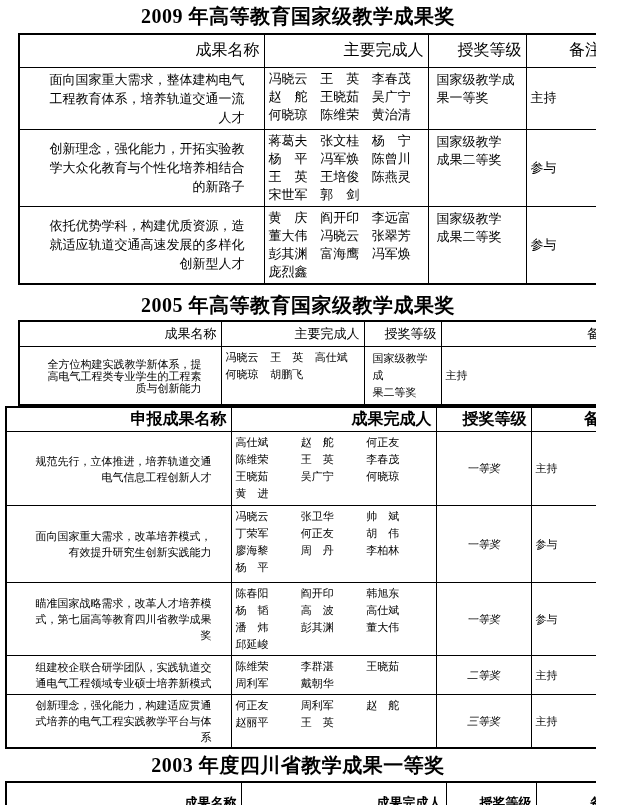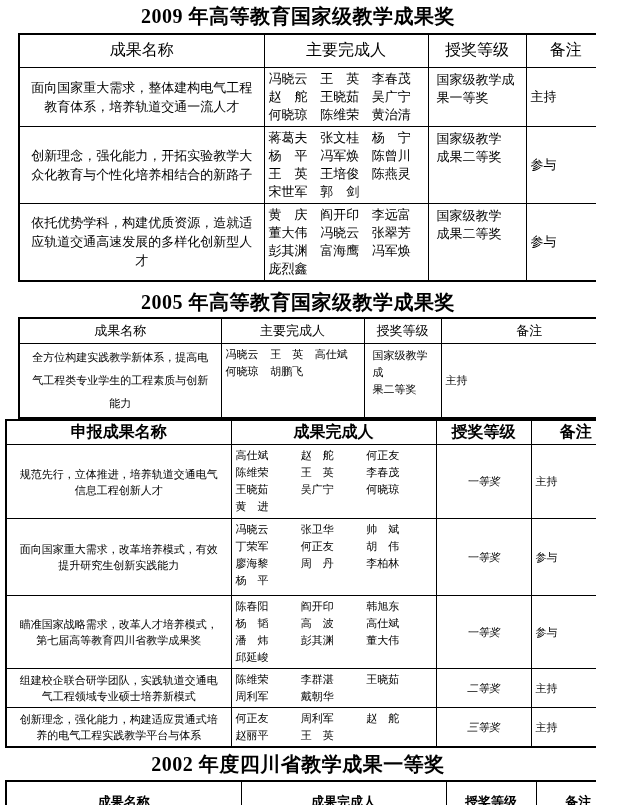--- a/index.html
+++ b/index.html
@@ -17,23 +17,23 @@
   #title-2009 { margin:0 0 5px 0; }
   #title-2005 { margin:8px 0 3px 0; }
   #title-2013 { margin:5px 0 4px 0; }
   #title-2008 { margin:4px 0 4px 0; }
 
   table {
     border-collapse:collapse; table-layout:fixed;
     border:2px solid #000;
   }
   th, td { border:1px solid #000; overflow:hidden; padding:1px 4px; }
-  th { text-align:center; vertical-align:middle; }
-
-  td.ach    { text-align:center; vertical-align:middle; padding:2px 11px; }
+  th { text-align:right; vertical-align:middle; }
+
+  td.ach    { text-align:right; vertical-align:middle; padding:2px 19px; }
   td.people { text-align:left; vertical-align:top; padding:2px 4px; }
   td.award  { vertical-align:top; text-align:left; white-space:pre-line; padding:3px 8px; }
   td.remark { text-align:left; vertical-align:middle; }
 
   .pline { display:grid; grid-template-columns:repeat(3,1fr); }
   .pline span { white-space:nowrap; }
 
   
   #t2009 { margin-left:18px; width:587px; }
   #t2009 .c1{width:245px} #t2009 .c2{width:164px} #t2009 .c3{width:98px} #t2009 .c4{width:80px}
@@ -45,21 +45,21 @@
   #t2009 tbody tr:nth-child(1){height:55px}
   #t2009 tbody tr:nth-child(2){height:76px}
   #t2009 tbody tr:nth-child(3){height:76px}
 
   
   #t2005 { margin-left:18px; width:599px; }
   #t2005 .c1{width:202px} #t2005 .c2{width:143px} #t2005 .c3{width:77px} #t2005 .c4{width:177px}
   #t2005 th { font-weight:normal; font-size:13px; }
   #t2005 thead tr { height:26px; }
   #t2005 td { font-size:11px; }
-  #t2005 td.ach { line-height:23px;margin-top:10px; }
+  #t2005 td.ach { line-height:12px;margin-top:10px; }
   #t2005 .pline, #t2005 td.award { line-height:17px; }
   #t2005 tbody tr:nth-child(1){height:40px}
 
   
   #t2013 { margin-left:5px; width:615px; }
   #t2013 .c1{width:225px} #t2013 .c2{width:205px} #t2013 .c3{width:95px} #t2013 .c4{width:90px}
   #t2013 th { font-weight:bold; font-size:16px; }
   #t2013 thead tr { height:20px; }
   #t2013 td { font-size:11px; }
   #t2013 td.ach { line-height:16px; }
@@ -340,21 +340,21 @@
                 <span>王　英</span>
               </div>
             </td>
             <td class="award">三等奖</td>
             <td class="remark">主持</td>
           </tr>
         </tbody>
     </table>
   </div>
 
-  <div class="title" id="title-2008">2002 年度四川省教学成果一等奖</div>
+  <div class="title" id="title-2008">2003 年度四川省教学成果一等奖</div>
   <div>
     <table id="t2008">
       <colgroup>
           <col class="c1">
           <col class="c2">
           <col class="c3">
           <col class="c4">
         </colgroup>
       <thead>
         <tr>

